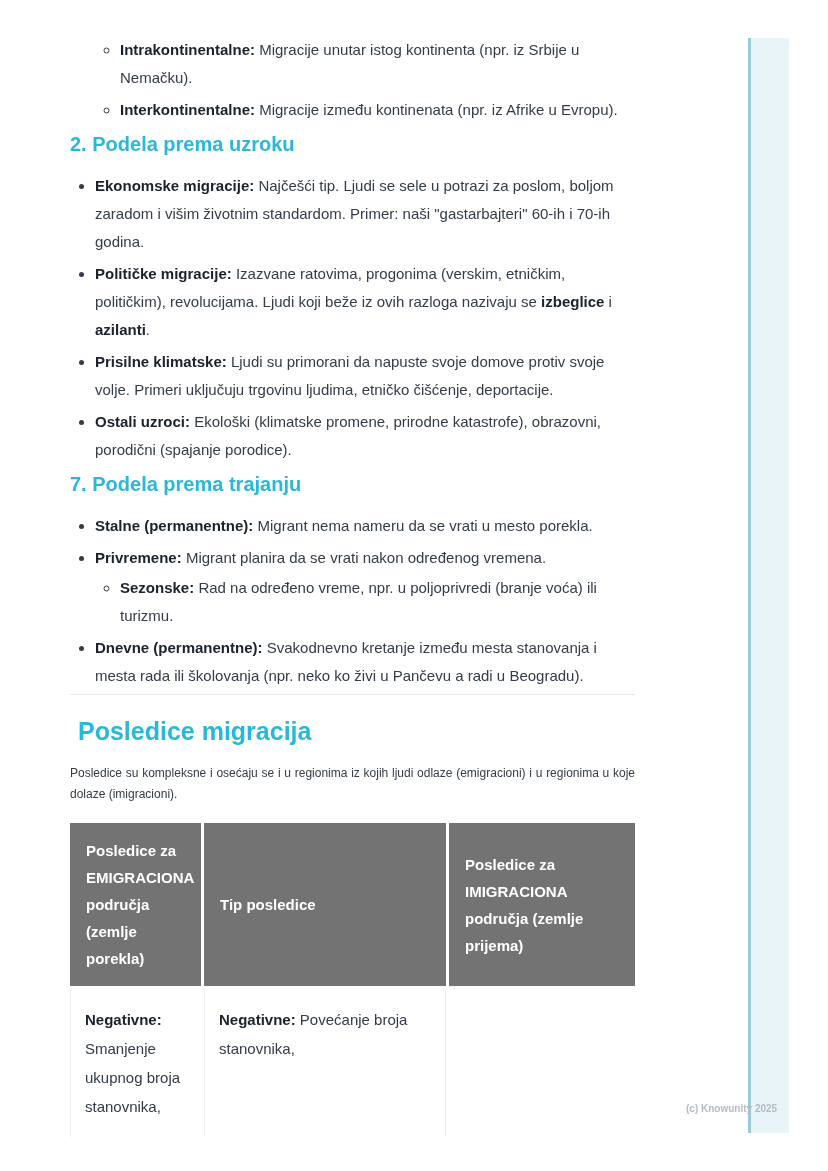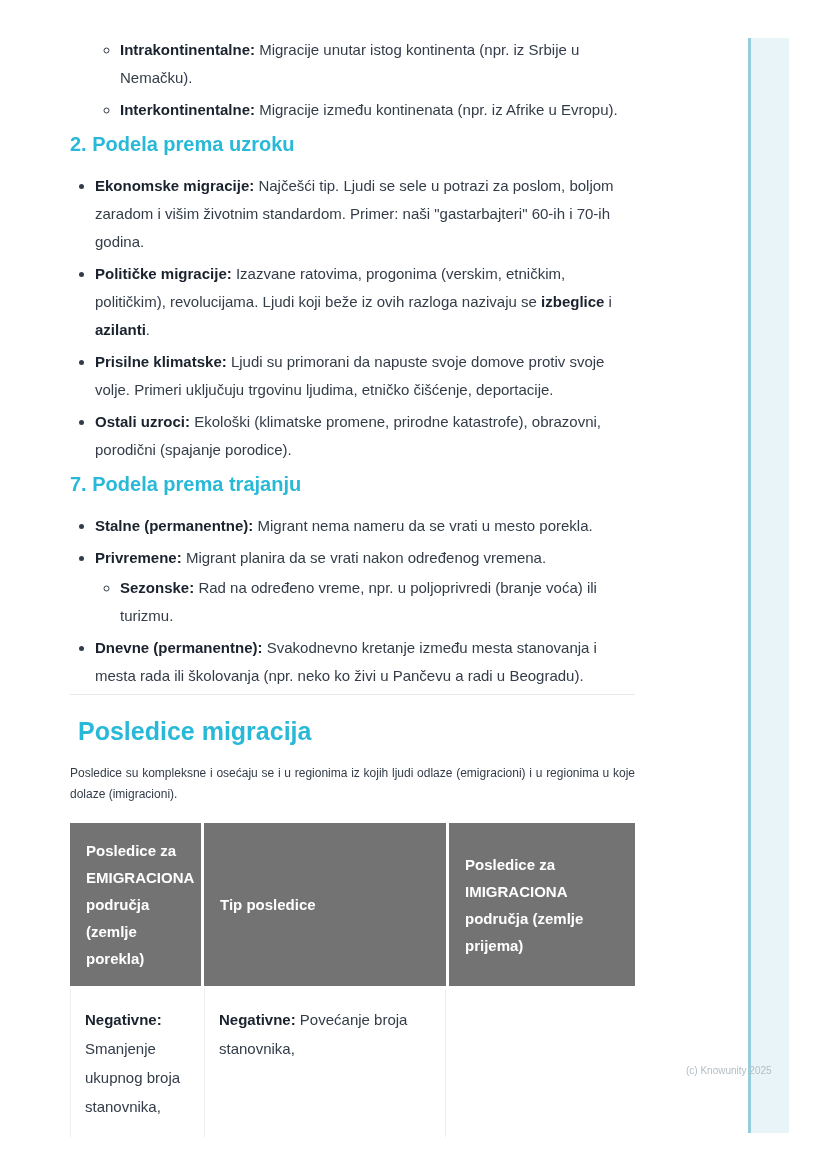--- a/index.html
+++ b/index.html
@@ -39,22 +39,22 @@
     padding:14px 16px; min-height:135px; box-sizing:border-box;
     display:flex; align-items:center;
   }
   .bcell {
     background:#ffffff; font-size:15px; line-height:29px; padding:16px 14px;
     min-height:130px; box-sizing:border-box;
     border-left:1px solid #eceff2;
   }
   .bcell:last-child { border-right:1px solid #eceff2; }
   .footer-credit {
-    position:absolute; left:686px; top:1064px; font-size:10px; line-height:14px;
-    color:#b3bcc4; z-index:2; white-space:nowrap;
+    position:absolute; left:686px; top:1102px; font-size:10px; line-height:14px;
+    color:#b3bcc4; z-index:2; white-space:nowrap;font-weight:bold;
   }
 </style>
 </head>
 <body>
 
 <div class="page">
   <div class="side-rail"></div>
 
   <div class="content">
 

